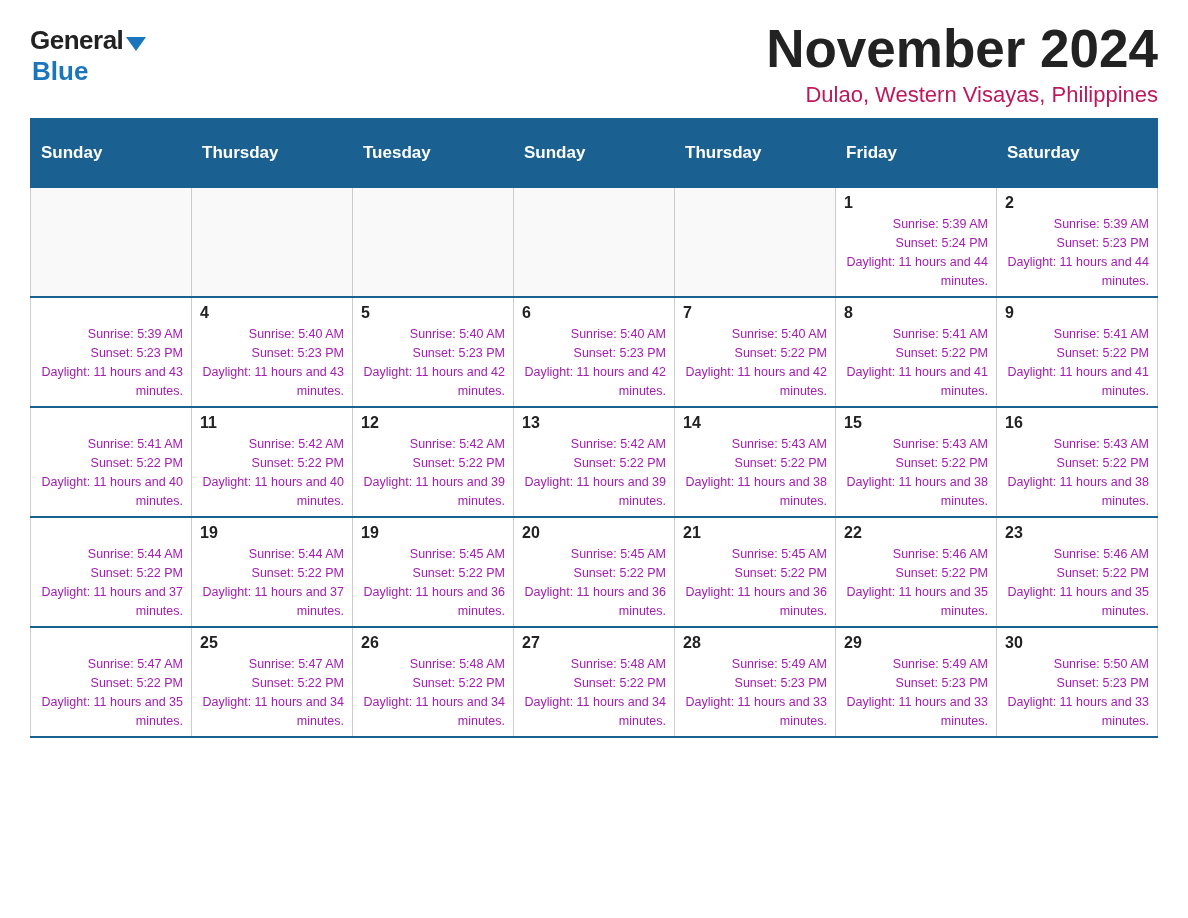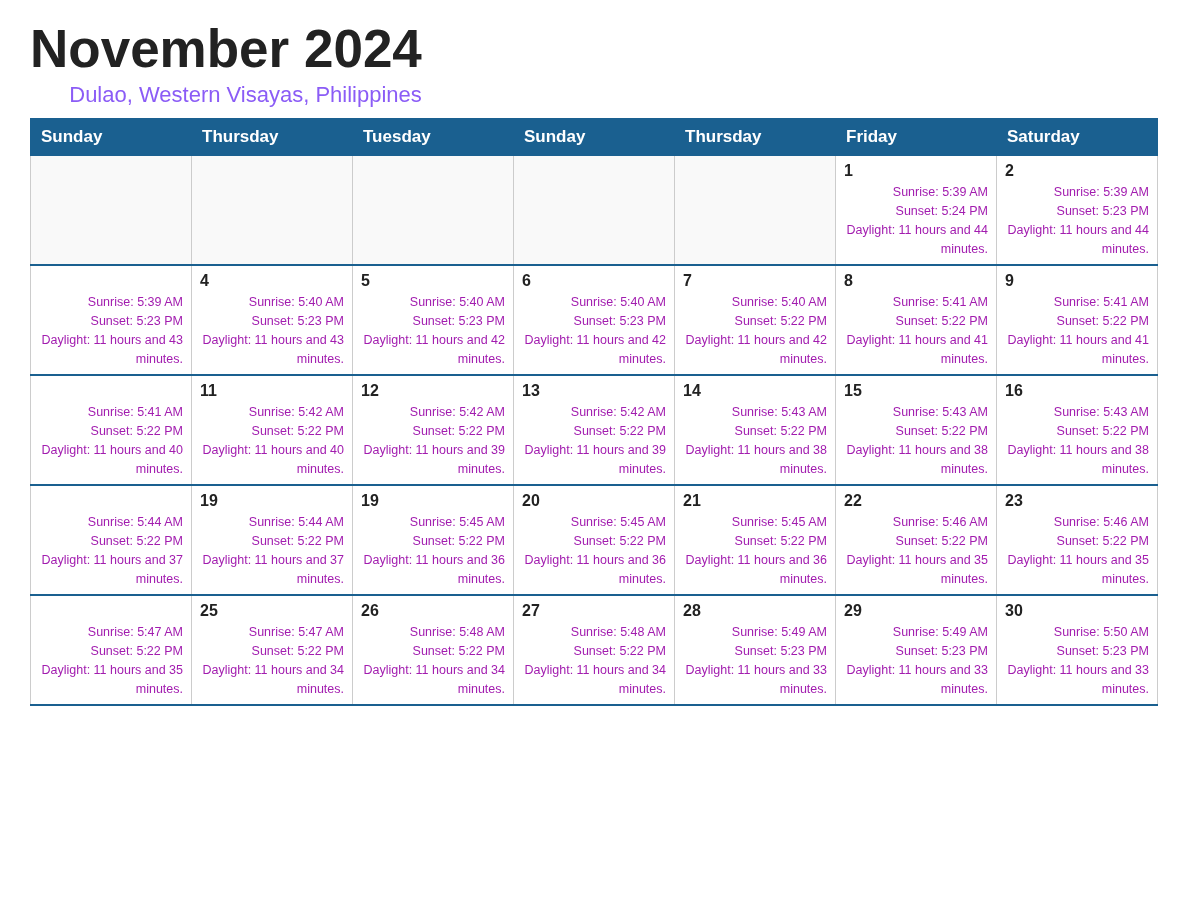--- a/index.html
+++ b/index.html
@@ -52,34 +52,34 @@
       text-align: right;
     }
     .month-title {
       font-size: 53px;
       font-weight: bold;
       color: #222;
       line-height: 1.1;
     }
     .location {
       font-size: 22px;
-      color: #8b5cf6;
+      color: #be185d;
       margin-top: 4px;
     }
     .calendar {
       width: 100%;
       border-collapse: collapse;
       margin-top: 10px;
     }
     .calendar thead tr th {
       background-color: #1a6090;
       color: #fff;
       font-size: 17px;
       font-weight: bold;
-      padding: 8px 10px;
+      padding: 24px 10px;
       text-align: left;
       border: 1px solid #1a6090;
     }
     .calendar tbody tr td {
       vertical-align: top;
       border: 1px solid #ccc;
       padding: 6px 8px;
       width: calc(100% / 7);
       min-height: 110px;
       font-size: 13px;
@@ -108,20 +108,27 @@
     .calendar thead tr th:first-child {
       color: #fff;
     }
     thead th:first-child { color: #fff; }
     tbody td { background: #fff; }
   </style>
 </head>
 <body>
 
 <div class="header">
+  <div class="logo">
+    <div class="logo-top">
+      <span class="logo-general">General</span>
+      <div class="logo-arrow"></div>
+    </div>
+    <span class="logo-blue">Blue</span>
+  </div>
   <div class="title-block">
     <div class="month-title">November 2024</div>
     <div class="location">Dulao, Western Visayas, Philippines</div>
   </div>
 </div>
 
 <table class="calendar">
   <thead>
     <tr>
     <th>Sunday</th>

